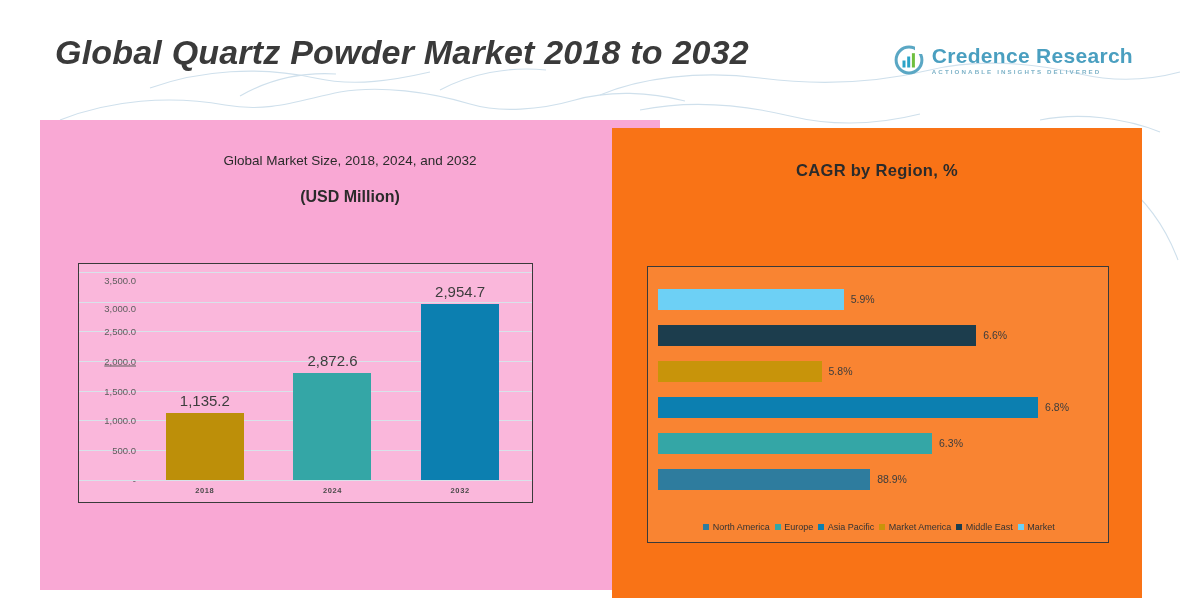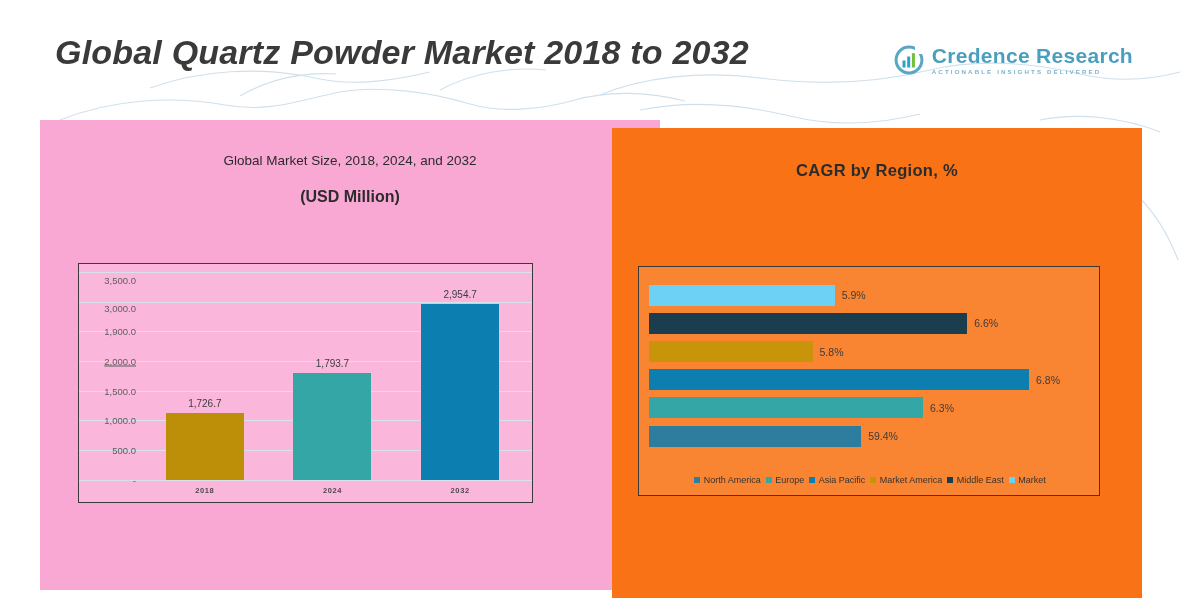--- a/index.html
+++ b/index.html
@@ -62,32 +62,32 @@
   .plot{position:absolute;left:62px;right:8px;top:8px;bottom:22px;}
   .vbar-group{
     position:absolute;bottom:0;width:100%;height:100%;
     display:flex;align-items:flex-end;justify-content:space-around;
   }
   .vbar-col{
     position:relative;width:78px;height:100%;
     display:flex;flex-direction:column;justify-content:flex-end;align-items:center;
   }
   .vbar-val{
-    position:absolute;font-size:10px;color:#3d3d3d;white-space:nowrap;
+    position:absolute;font-size:15px;color:#3d3d3d;white-space:nowrap;
   }
   .vbar{width:78px;}
   .xlabels{
     position:absolute;left:62px;right:8px;bottom:4px;height:16px;
     display:flex;justify-content:space-around;align-items:center;
   }
   .xlabel{width:78px;text-align:center;font-size:7.5px;color:#4a4a4a;letter-spacing:.6px;font-weight:bold;}
 
   
   .chart-box-right{
-    position:absolute;left:26px;top:138px;width:462px;height:230px;
+    position:absolute;left:35px;top:138px;width:462px;height:277px;
     border:1.2px solid #3a3a3a;background:rgba(255,255,255,0.12);
     box-sizing:border-box;
   }
   .hbars{position:absolute;left:10px;right:8px;top:14px;bottom:44px;}
   .hrow{
     position:relative;height:16.6%;display:flex;align-items:center;
   }
   .hbar{height:21px;}
   .hval{font-size:10.5px;color:#3d3d3d;margin-left:7px;white-space:nowrap;}
 
@@ -192,32 +192,32 @@
           <div class="grid-line" style="top: 67.3143px;"></div>
           <div class="grid-line" style="top: 37.6571px;"></div>
           <div class="grid-line" style="top: 8px;"></div>
         </div>
       <div class="yaxis">
           <div class="ytick" style="top: 215.6px;">-</div>
           <div class="ytick" style="top: 185.943px;">500.0</div>
           <div class="ytick" style="top: 156.286px;">1,000.0</div>
           <div class="ytick" style="top: 126.629px;">1,500.0</div>
           <div class="ytick" style="top: 96.9714px; text-decoration: underline;">2,000.0</div>
-          <div class="ytick" style="top: 67.3143px;">1,900.0</div>
+          <div class="ytick" style="top: 67.3143px;">2,500.0</div>
           <div class="ytick" style="top: 44px;">3,000.0</div>
           <div class="ytick" style="top: 16px;">3,500.0</div>
         </div>
       <div class="plot">
         <div class="vbar-group">
             <div class="vbar-col">
-              <div class="vbar-val" style="bottom: calc(32.4343% + 4px);">1,726.7</div>
+              <div class="vbar-val" style="bottom: calc(32.4343% + 4px);">1,135.2</div>
               <div class="vbar" style="height: 32.4343%; background: rgb(189, 143, 9);"></div>
             </div>
             <div class="vbar-col">
-              <div class="vbar-val" style="bottom: calc(51.2486% + 4px);">1,793.7</div>
+              <div class="vbar-val" style="bottom: calc(51.2486% + 4px);">2,872.6</div>
               <div class="vbar" style="height: 51.2486%; background: rgb(52, 166, 166);"></div>
             </div>
             <div class="vbar-col">
               <div class="vbar-val" style="bottom: calc(84.42% + 4px);">2,954.7</div>
               <div class="vbar" style="height: 84.42%; background: rgb(12, 127, 176);"></div>
             </div>
           </div>
       </div>
       <div class="xlabels">
           <div class="xlabel">2018</div>
@@ -247,21 +247,21 @@
           <div class="hrow">
             <div class="hbar" style="width: 86%; background: rgb(12, 127, 176);"></div>
             <div class="hval">6.8%</div>
           </div>
           <div class="hrow">
             <div class="hbar" style="width: 62%; background: rgb(52, 166, 166);"></div>
             <div class="hval">6.3%</div>
           </div>
           <div class="hrow">
             <div class="hbar" style="width: 48%; background: rgb(46, 124, 158);"></div>
-            <div class="hval">59.4%</div>
+            <div class="hval">88.9%</div>
           </div>
         </div>
       <div class="legend">
           <div class="legend-item">
             <span class="legend-swatch" style="background: rgb(46, 124, 158);"></span>
             <span class="legend-label">North America</span>
           </div>
           <div class="legend-item">
             <span class="legend-swatch" style="background: rgb(52, 166, 166);"></span>
             <span class="legend-label">Europe</span>

